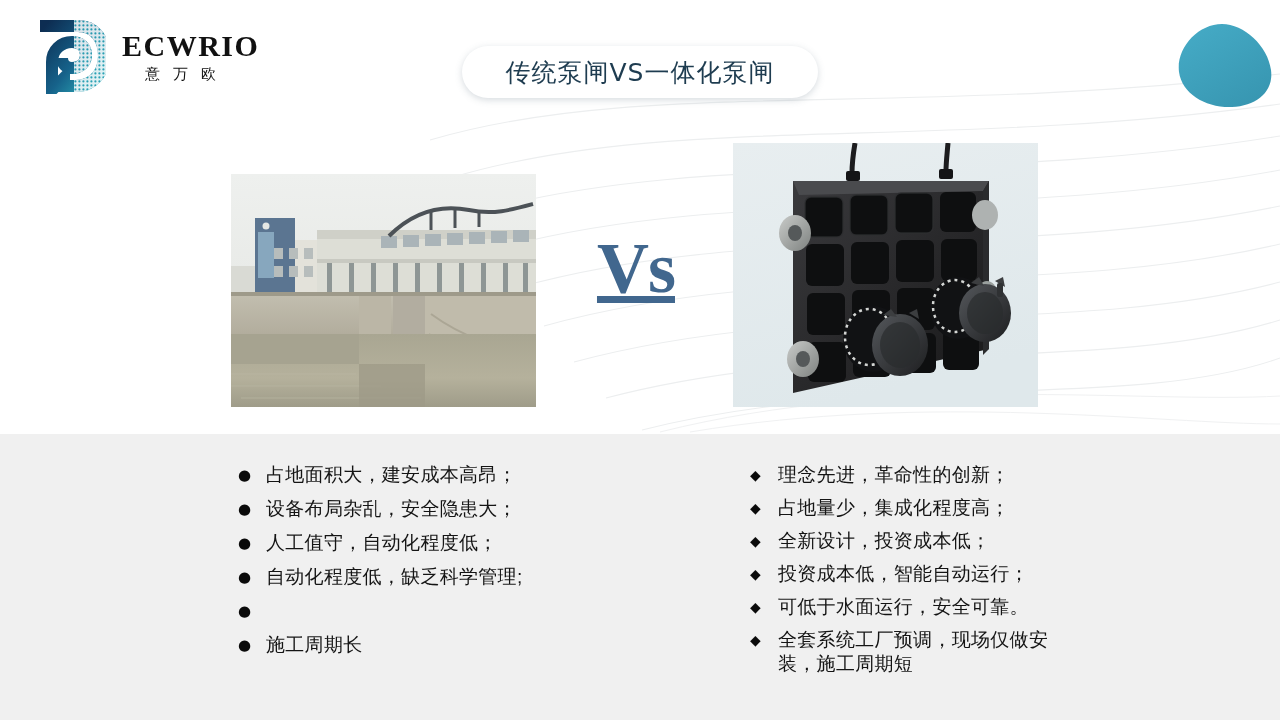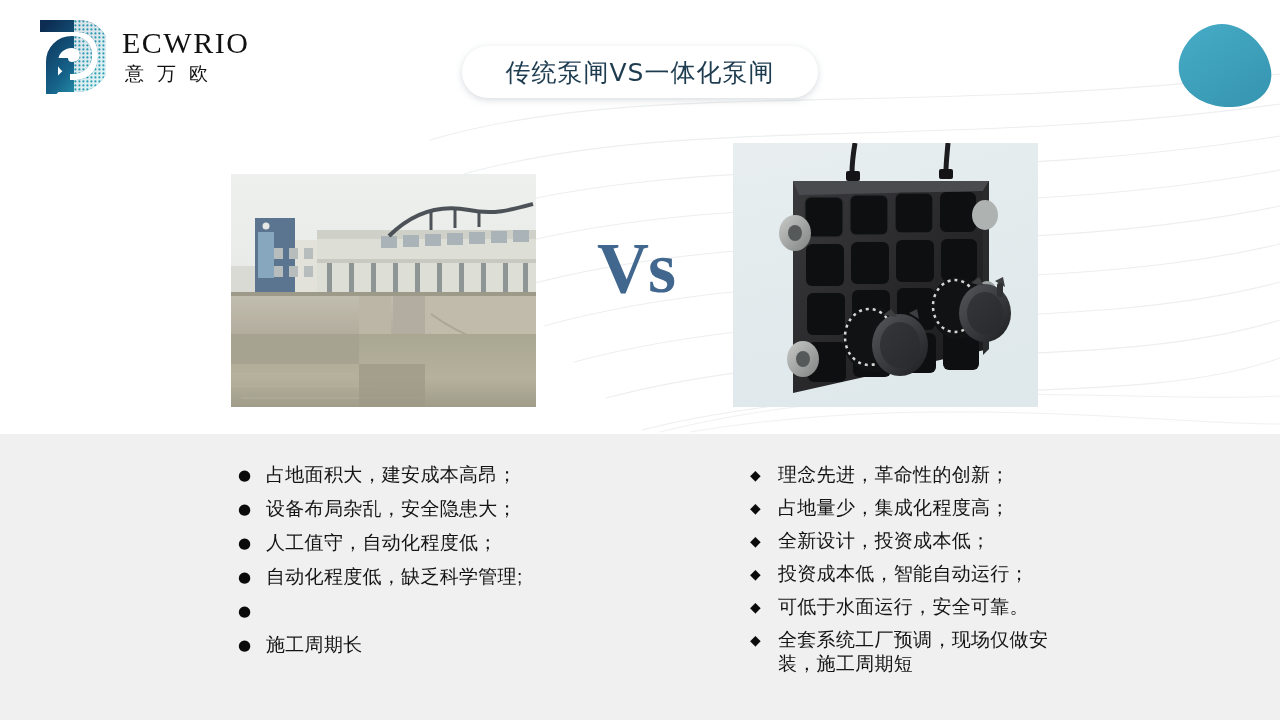--- a/index.html
+++ b/index.html
@@ -43,31 +43,32 @@
     margin-left: 16px;
     display: flex; flex-direction: column;
     justify-content: center;
   }
   .logo-en {
     font-family: "Liberation Serif", "DejaVu Serif", serif;
     font-size: 30px;
     letter-spacing: 1.5px;
     color: #111111;
     line-height: 1.05;
-    font-weight: 400;
+    font-weight: 700;
     text-align: right;
   }
   .logo-cn {
-    font-size: 19px;
+    font-size: 15px;
     color: #111111;
     letter-spacing: 13px;
     margin-top: 3px;
     padding-left: 3px;
     font-weight: 500;
     font-family: "DejaVu Sans", "Liberation Sans", sans-serif;
+    margin-left: 20px;
   }
 
   
   .title-pill {
     position: absolute;
     left: 462px; top: 46px;
     width: 356px; height: 52px;
     background: #ffffff;
     border-radius: 26px;
     box-shadow: 0 2px 7px rgba(120,135,150,0.30);
@@ -99,20 +100,21 @@
     left: 578px; top: 232px;
     width: 116px;
     text-align: center;
     font-size: 72px;
     font-weight: bold;
     color: #41678e;
     letter-spacing: -1px;
     line-height: 1;
     z-index: 5;
     font-family: "Liberation Serif", "DejaVu Serif", serif;
+    text-decoration: underline;
   }
 
   
   .band {
     position: absolute;
     left: 0; top: 434px;
     width: 1280px; height: 286px;
     background: #f0f0f0;
     z-index: 1;
   }

